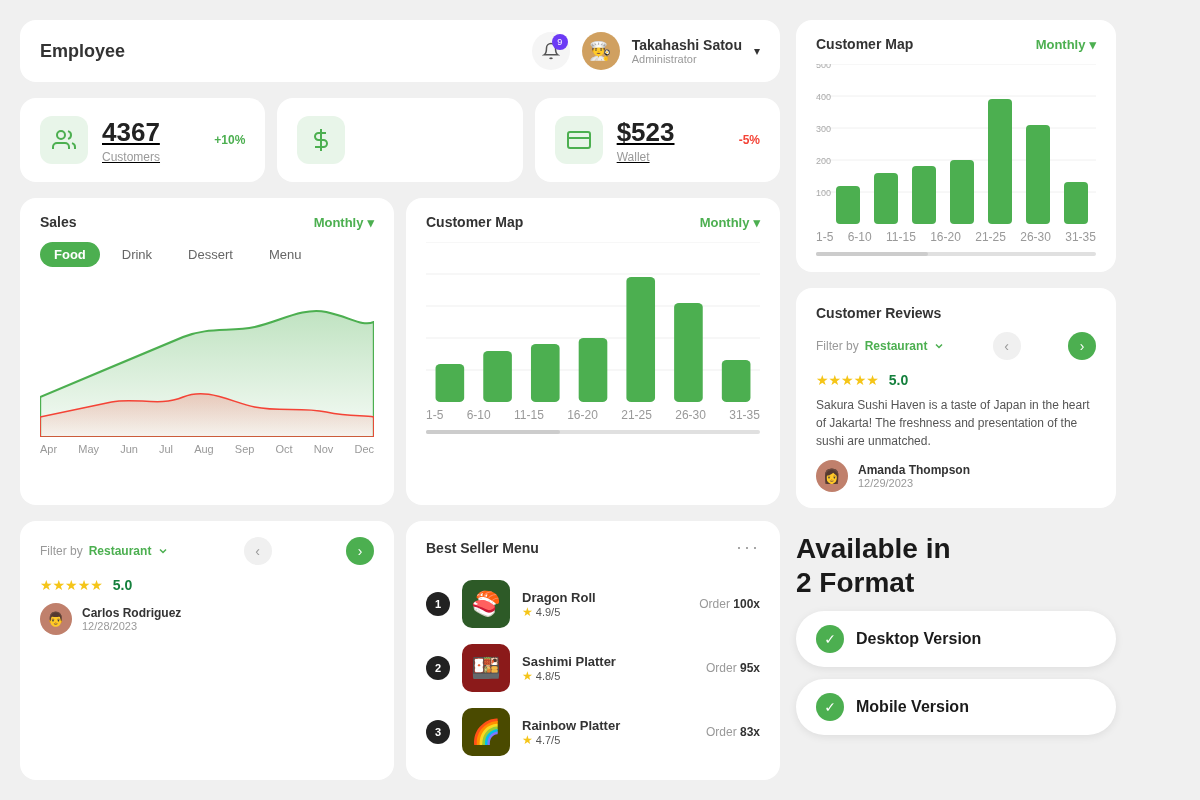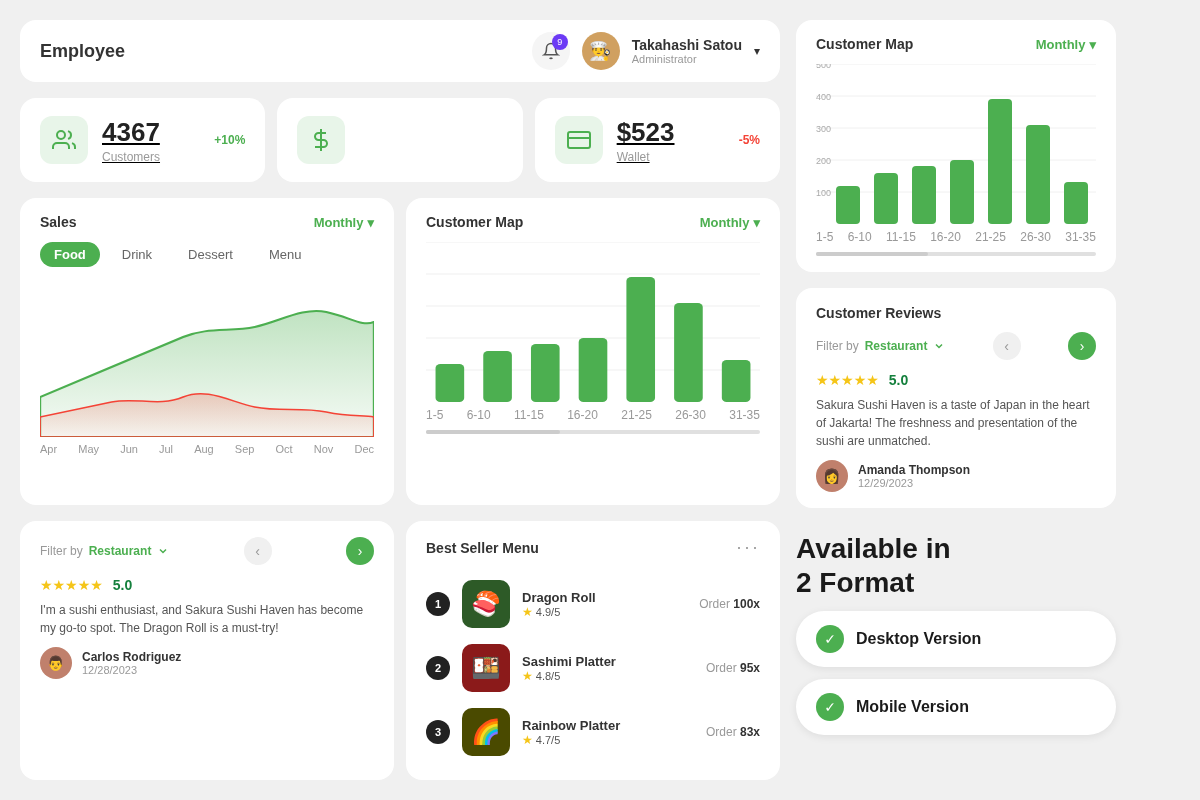--- a/index.html
+++ b/index.html
@@ -558,21 +558,20 @@
           <svg width="12" height="12" viewBox="0 0 12 12" fill="none">
               <path d="M3 4.5L6 7.5L9 4.5" stroke="#4caf50" stroke-width="1.5"></path>
             </svg>
           <button class="nav-btn prev">‹</button>
           <button class="nav-btn next">›</button>
         </div>
         <div style="display:flex;align-items:center;gap:6px;">
           <span class="stars">★★★★★</span>
           <span class="rating-val">5.0</span>
         </div>
-        <p class="review-text">I'm a sushi enthusiast, and Sakura Sushi Haven has become my go-to spot. The Dragon Roll is a must-try!</p>
         <div class="reviewer-row">
           <div class="reviewer-avatar">👨</div>
           <div>
             <div class="reviewer-name">Carlos Rodriguez</div>
             <div class="reviewer-date">12/28/2023</div>
           </div>
         </div>
       </div>
 
       <div class="bestseller-card">

